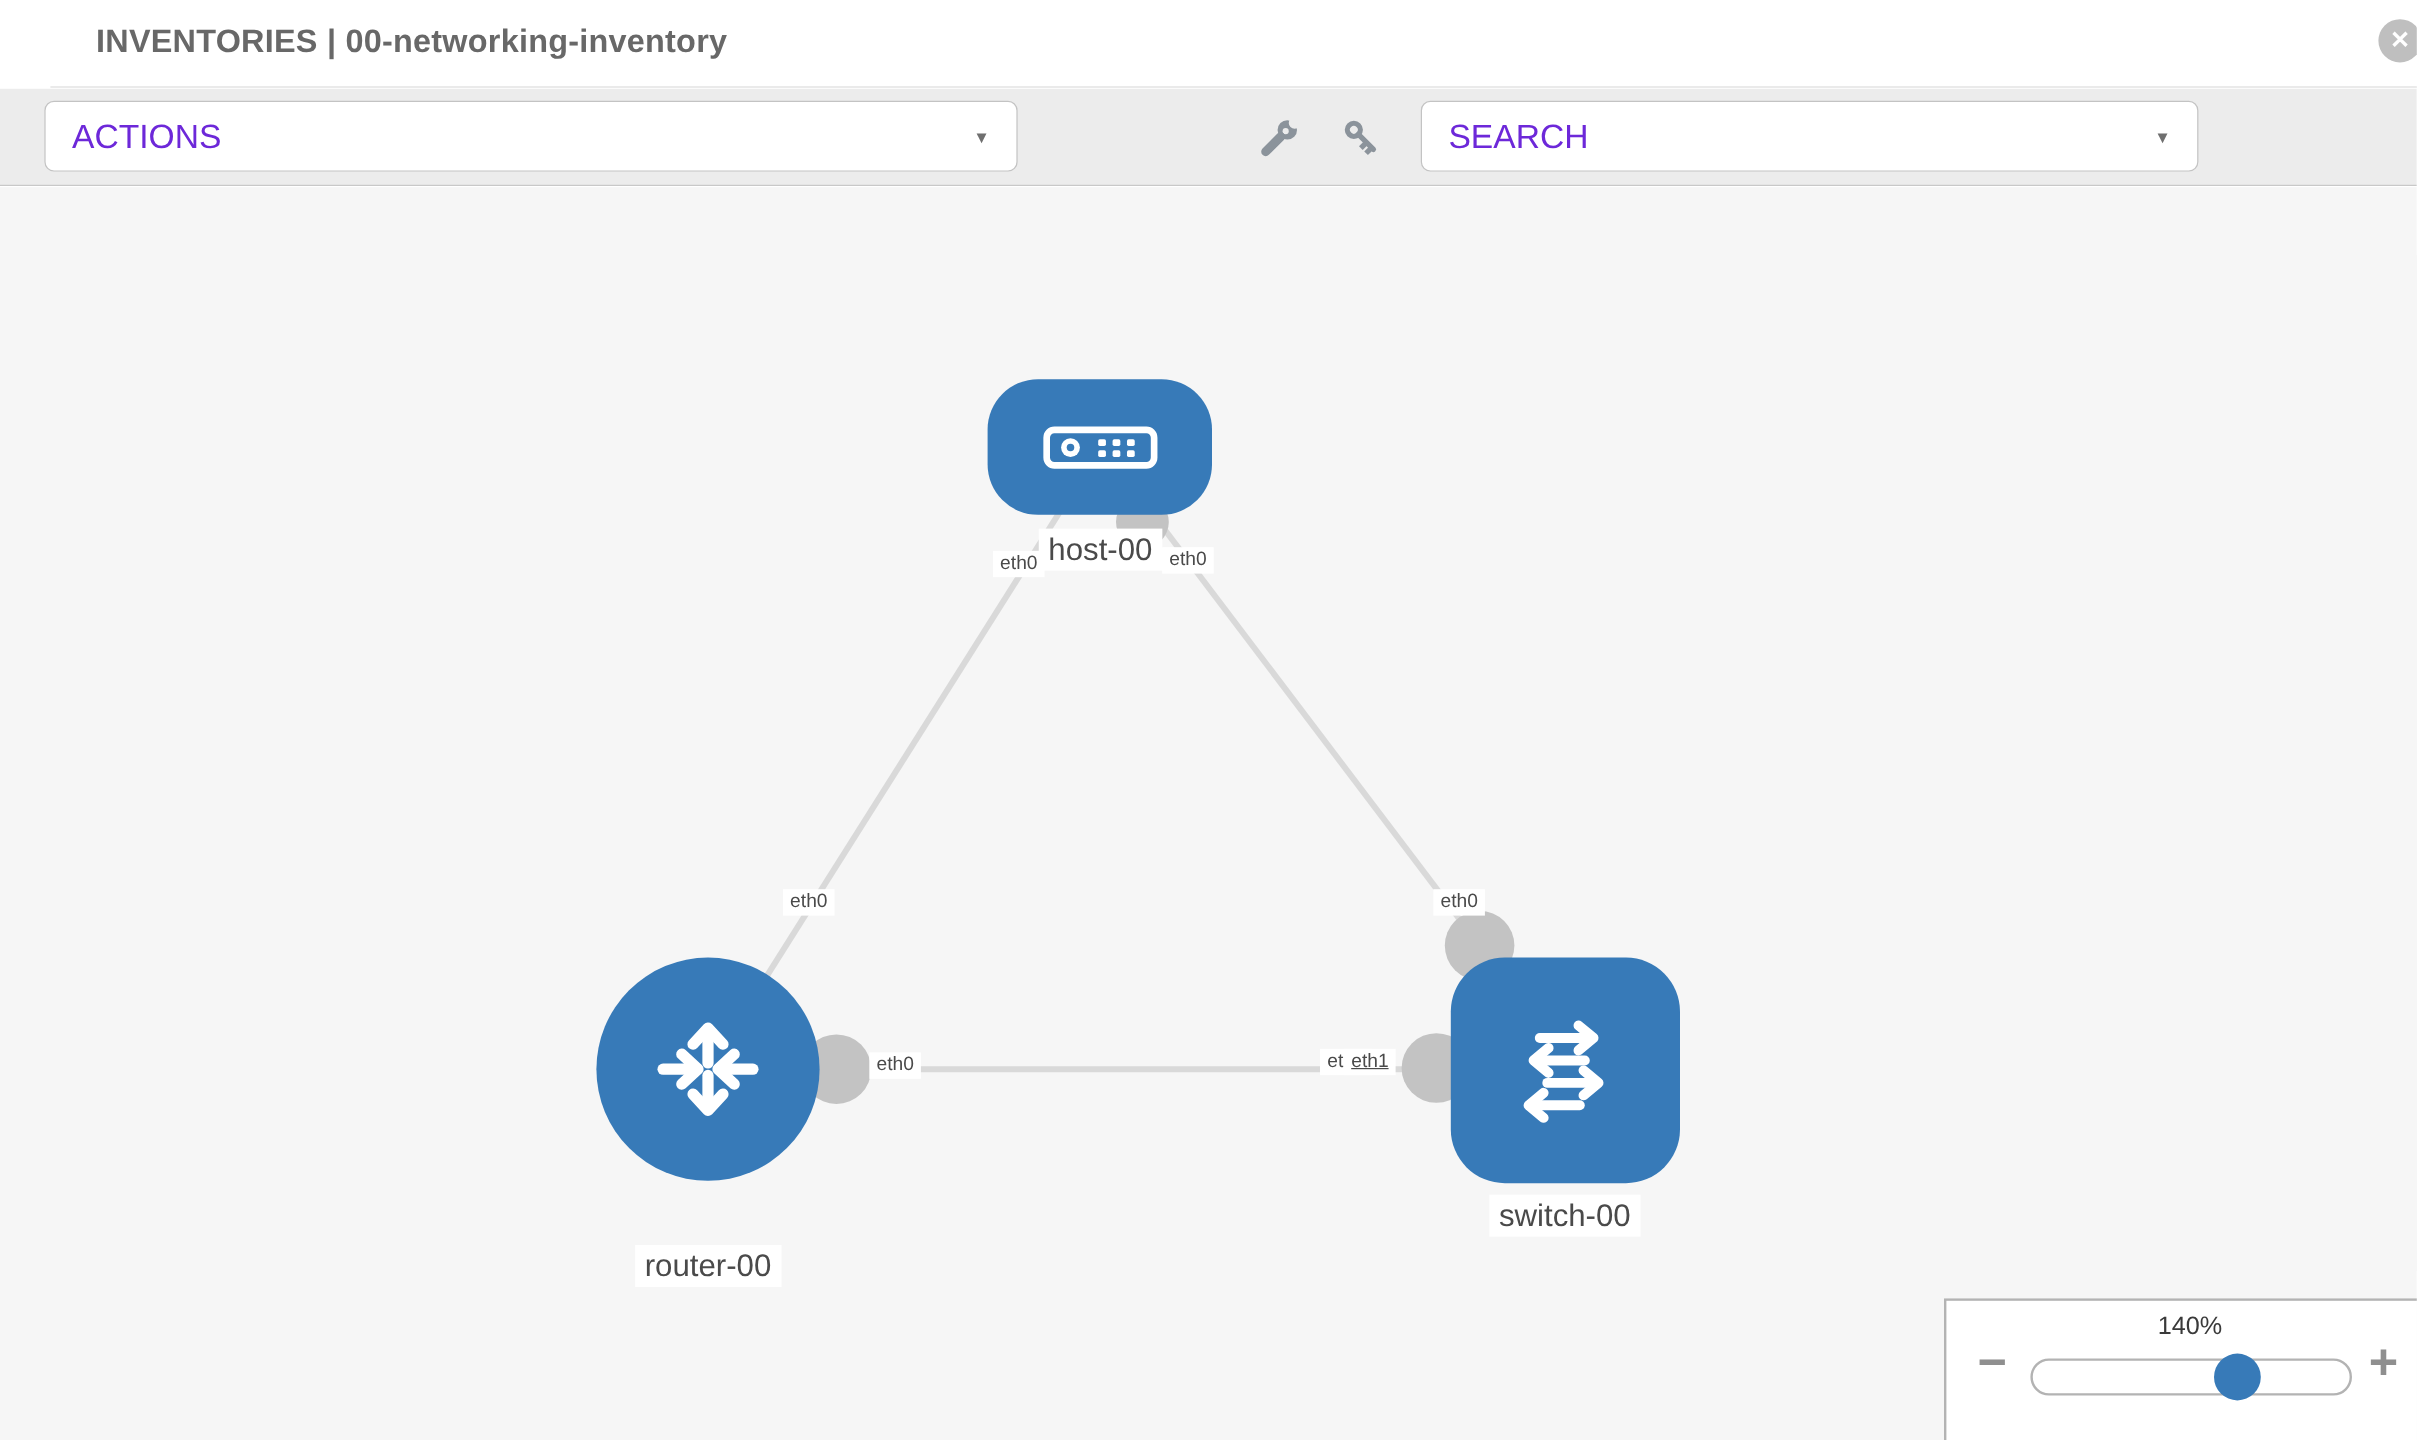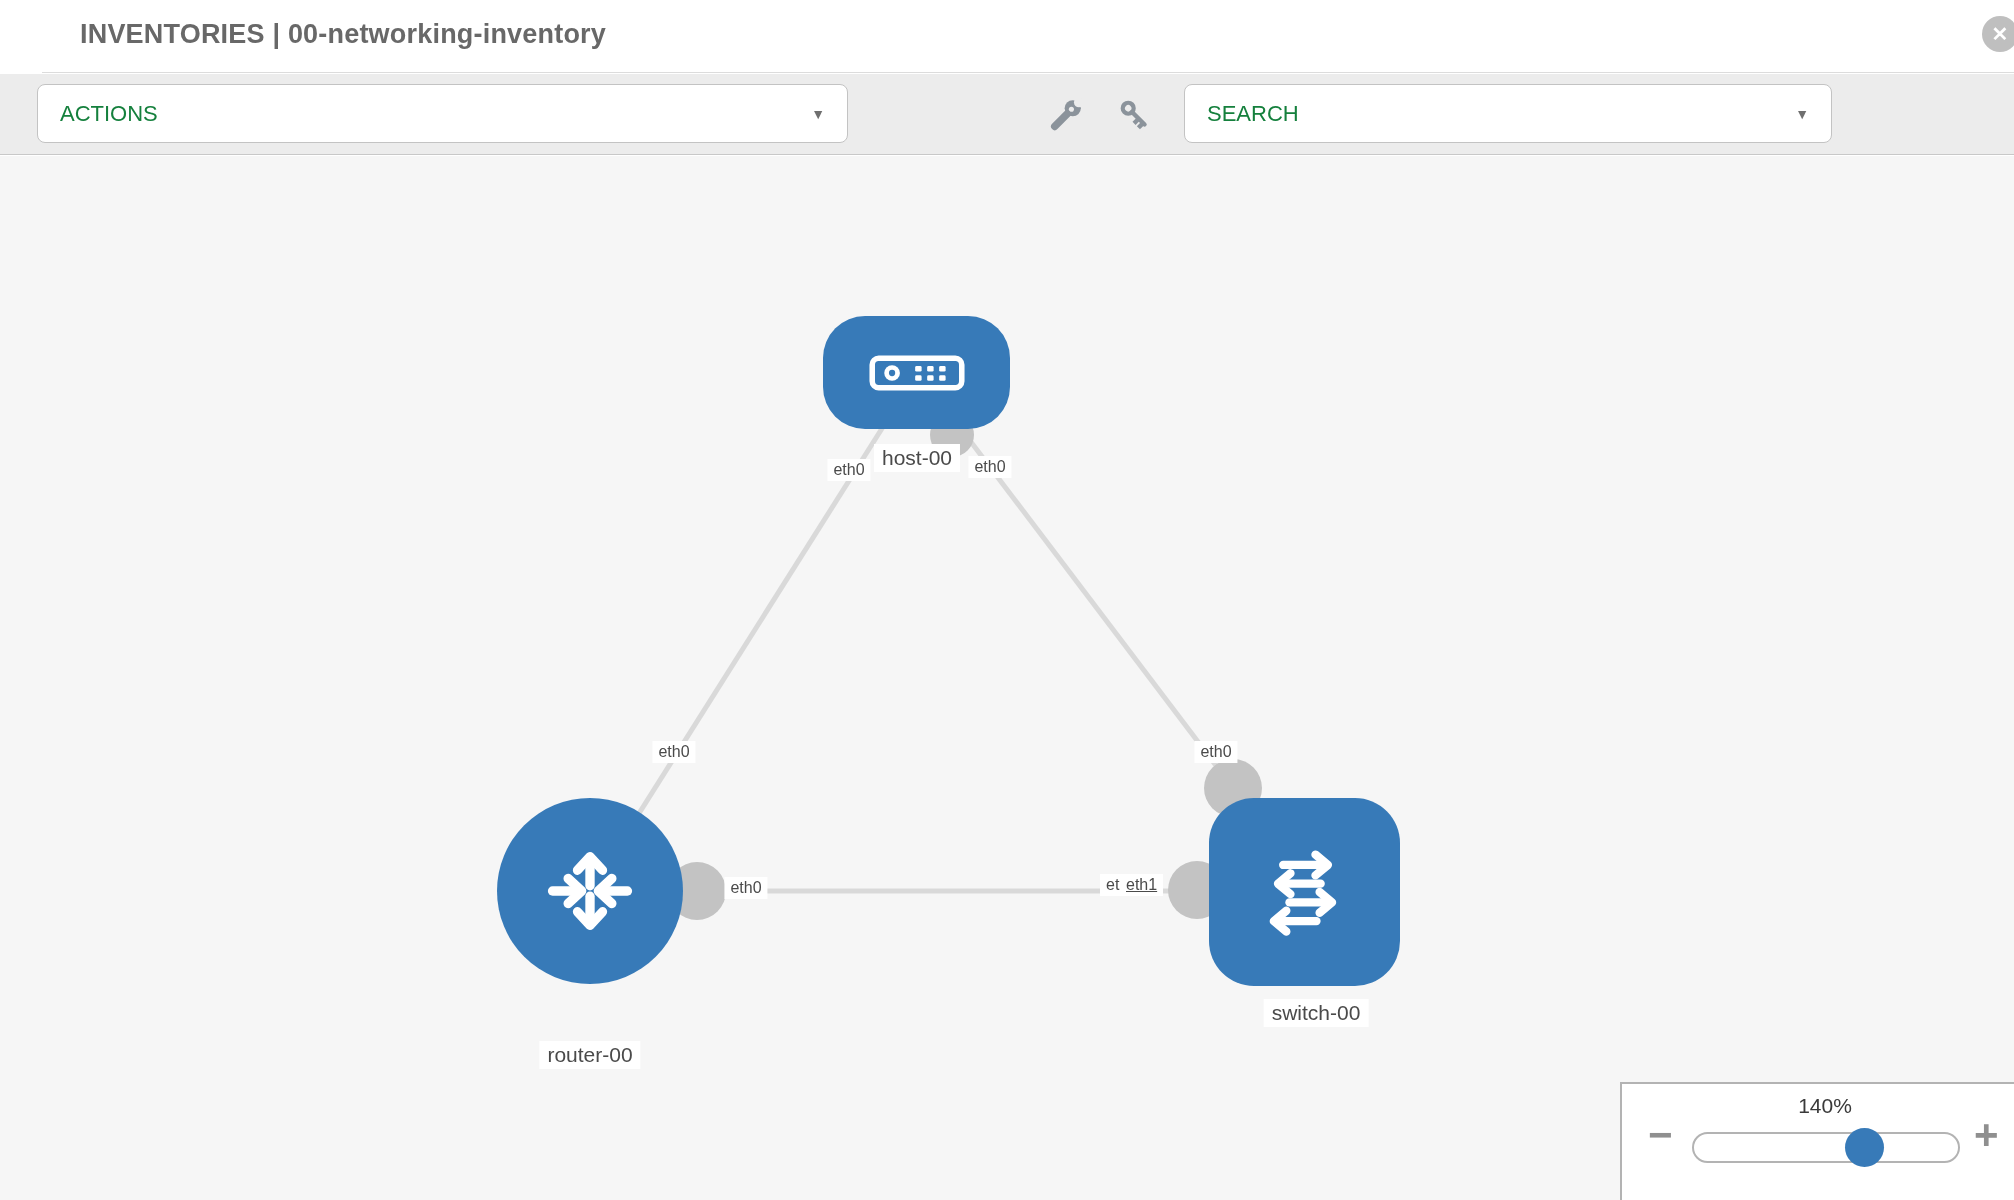--- a/index.html
+++ b/index.html
@@ -14,35 +14,35 @@
   .close-btn { position:absolute; right:38px; top:16px; width:36px; height:36px;
                border-radius:50%; background:#bfbfbf; color:#ffffff; text-align:center;
                line-height:36px; font-size:20px; font-weight:bold; cursor:pointer; }
 
   
   .toolbar { position:absolute; left:0; top:74px; width:2014px; height:81px;
              background:#ececec; border-bottom:1px solid #c8c8c8; }
   .combo { position:absolute; top:10px; height:59px; background:#ffffff;
            border:1px solid #c3c3c3; border-radius:8px; display:flex; align-items:center;
            justify-content:space-between; padding:0 22px; cursor:pointer; }
-  .combo .combo-label { font-size:22px; color:#15803d; }
+  .combo .combo-label { font-size:28px; color:#6d28d9; }
   .combo .caret { font-size:14px; color:#6f6f6f; }
   .combo-actions { left:37px; width:811px; }
   .combo-search  { left:1184px; width:648px; }
   .tool-icon-btn { position:absolute; top:23px; width:36px; height:36px; cursor:pointer; }
   .tool-icon-btn.wrench { left:1048px; }
   .tool-icon-btn.key    { left:1117px; }
 
   
   .canvas { position:absolute; left:0; top:156px; width:2014px; height:1044px; background:#f6f6f6; }
   .canvas svg.topo { position:absolute; left:0; top:0; }
 
   
   .chip { position:absolute; background:#ffffff; color:#4a4a4a; white-space:nowrap; }
-  .node-chip { font-size:21px; padding:2px 8px; transform:translate(-50%,-50%); }
+  .node-chip { font-size:26px; padding:2px 8px; transform:translate(-50%,-50%); }
   .eth-chip  { font-size:16px; padding:2px 6px; transform:translate(-50%,-50%); }
   .eth-chip.anchored { transform:translate(0,-50%); }
 
   
   .zoom-panel { position:absolute; left:1620px; top:1082px; width:400px; height:125px;
                 background:#ffffff; border:2px solid #b3b3b3; }
   .zoom-value { position:absolute; left:203px; top:10px; transform:translateX(-50%);
                 font-size:21px; color:#3a3a3a; }
   .zoom-minus, .zoom-plus { position:absolute; top:30px; font-size:42px; font-weight:bold;
                 color:#8f8f8f; cursor:pointer; line-height:42px; }
@@ -158,21 +158,21 @@
           <path d="M62 78 H24"></path>
             <path d="M33 68 L21 78 L33 88"></path>
         </g>
       </svg>
     </g>
   </svg>
 </div>
 
 <div class="chip node-chip" style="left:917px; top:458px;">host-00</div>
 <div class="chip node-chip" style="left:590px; top:1055px;">router-00</div>
-<div class="chip node-chip" style="left:1304px; top:1013px;margin-left:12px;">switch-00</div>
+<div class="chip node-chip" style="left:1304px; top:1013px;">switch-00</div>
 
 <div class="chip eth-chip" style="left:849px; top:470px;">eth0</div>
 <div class="chip eth-chip" style="left:990px; top:467px;">eth0</div>
 <div class="chip eth-chip" style="left:674px; top:752px;">eth0</div>
 <div class="chip eth-chip" style="left:1216px; top:752px;">eth0</div>
 <div class="chip eth-chip" style="left:746px; top:888px;">eth0</div>
 <div class="chip eth-chip anchored" style="left:1100px; top:885px;">eth0</div>
 <div class="chip eth-chip anchored" style="left:1120px; top:885px;text-decoration:underline;">eth1</div>
 
 <div class="zoom-panel">

